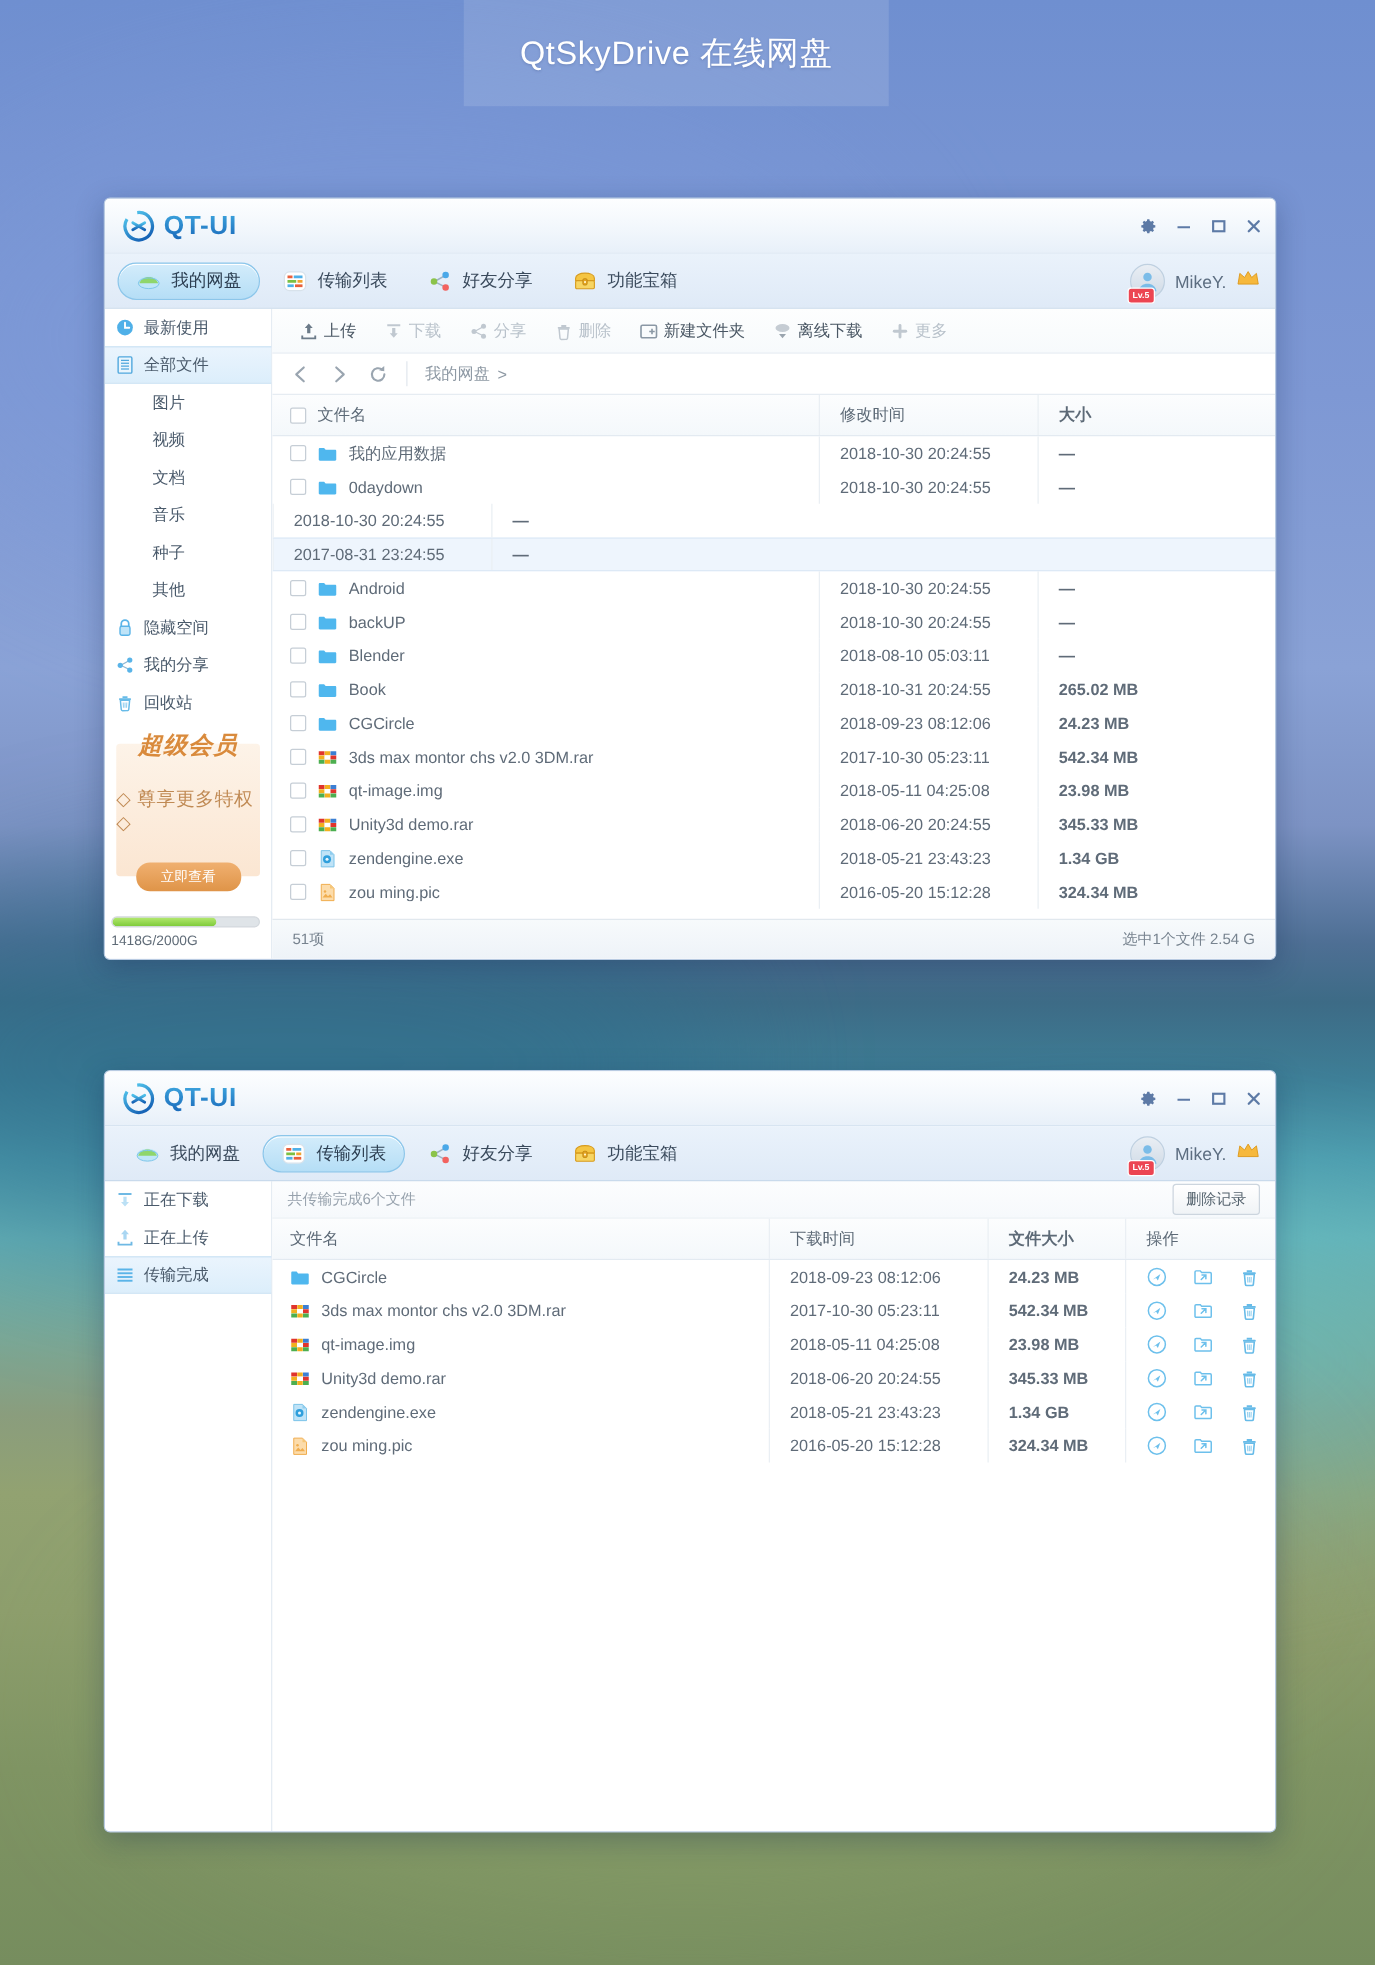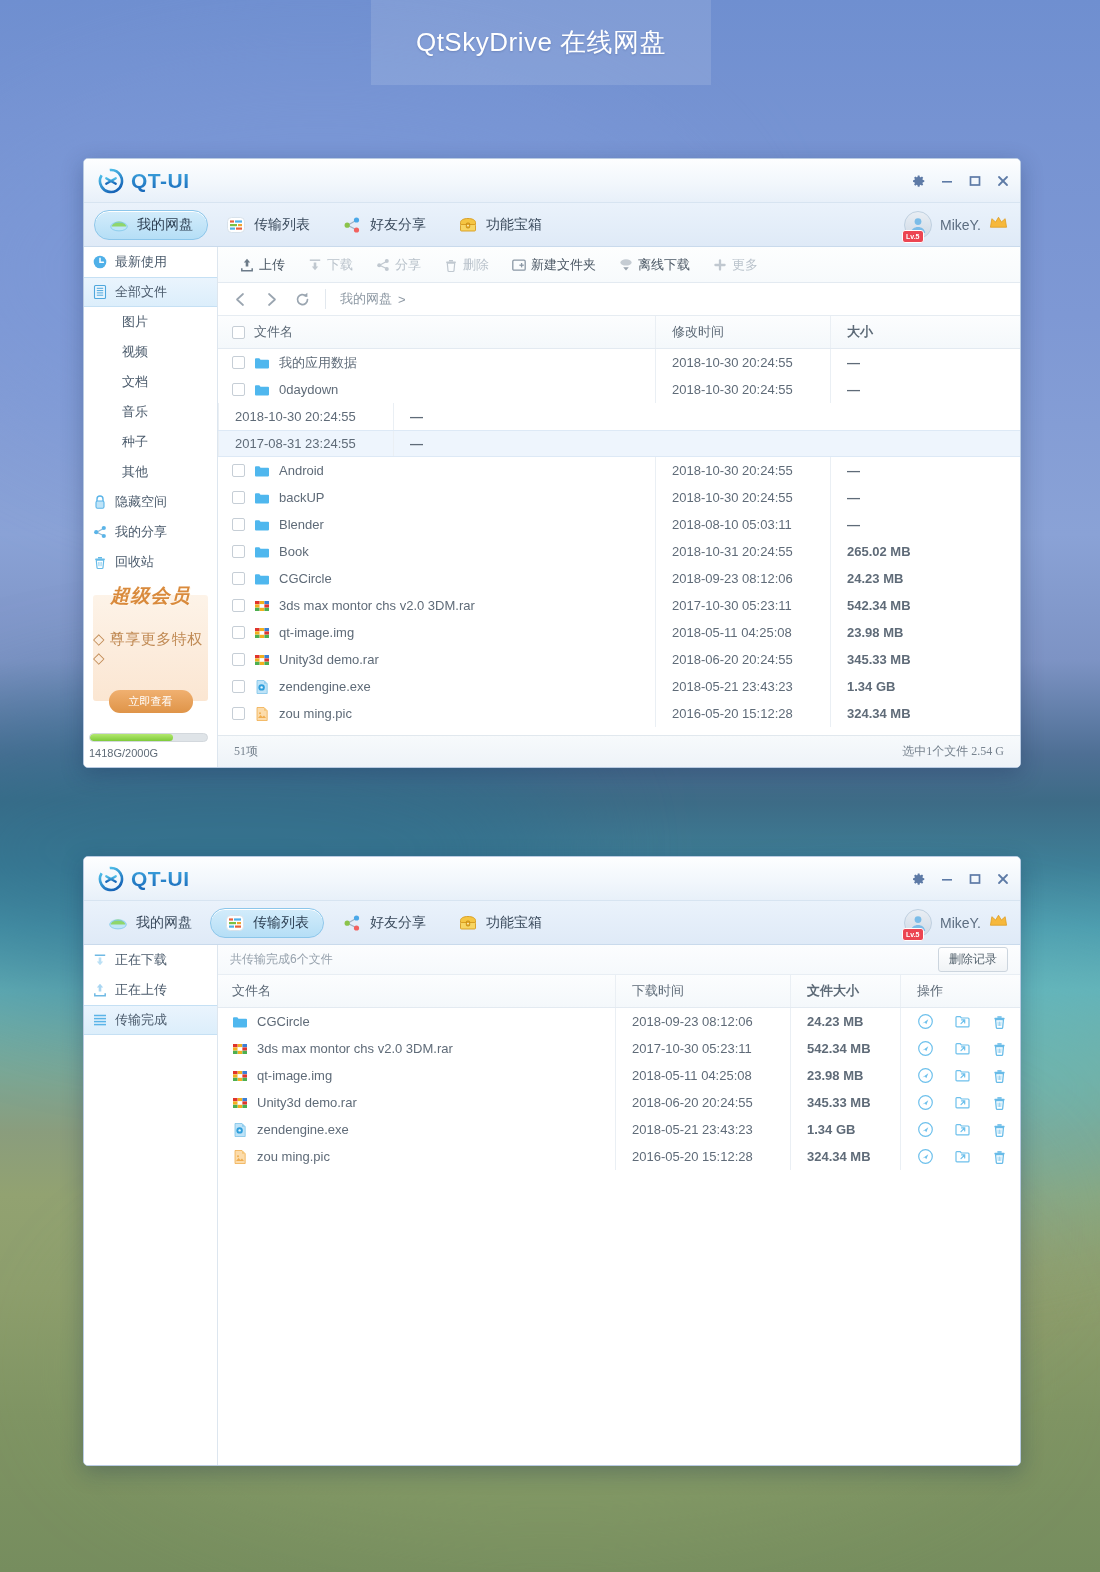--- a/index.html
+++ b/index.html
@@ -201,21 +201,21 @@
     width: 13px; height: 13px; border:1px solid #c6ced6; border-radius:2px;
     background:#fff; flex:0 0 13px; cursor:pointer;
   }
   .fileicon { width:16px; height:16px; flex:0 0 16px; }
   .fname { white-space:nowrap; overflow:hidden; text-overflow:ellipsis; }
 
   .statusbar {
     height: 32px; border-top:1px solid #e1e8ee;
     background: linear-gradient(to bottom,#f7fafc,#eef3f8);
     display:flex; align-items:center; padding: 0 16px;
-    font-size: 12px; color:#77838f;font-family:Liberation Serif, serif;
+    font-size: 12px; color:#77838f;
   }
   .statusbar .right { margin-left:auto; }
 
   
   .transfer-head {
     height: 30px; display:flex; align-items:center; padding: 0 12px;
     border-bottom:1px solid #e8eef4; font-size: 12px; color:#97a2ad;
     background: linear-gradient(to bottom,#fcfdfe,#f6f9fc);
   }
   .del-btn {

